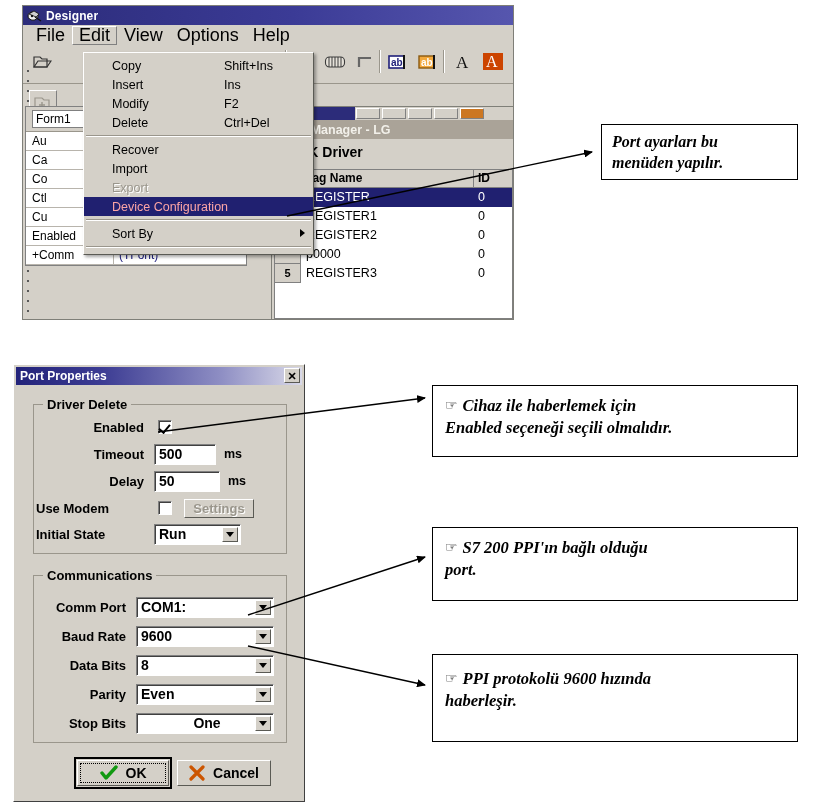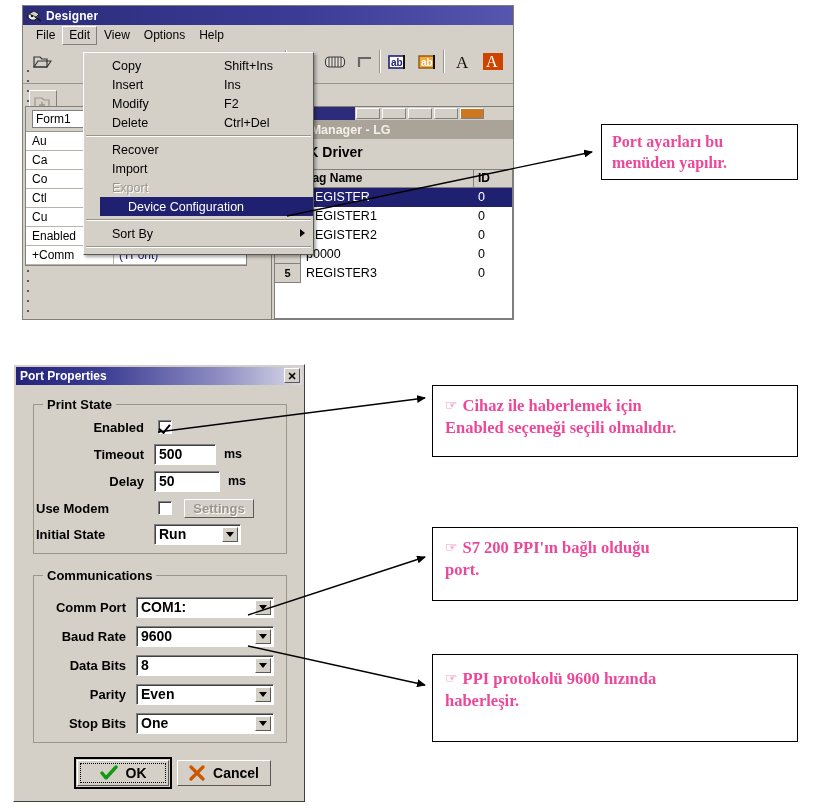--- a/index.html
+++ b/index.html
@@ -49,21 +49,21 @@
     letter-spacing: .1px;
     font-family: "Liberation Sans", sans-serif;
   }
   #designer-menubar {
     height: 20px;
     background: #d4d0c8;
     display: flex;
     align-items: center;
     padding-left: 6px;
     box-sizing: border-box;
-    font-size: 12px;
+    font-size: 18px;
     color: #000;
   }
   #designer-menubar .mb-item {
     padding: 2px 7px 3px 7px;
     line-height: 14px;
     white-space: nowrap;
   }
   #designer-menubar .mb-item.active {
     background: #d4d0c8;
     border: 1px solid #ffffff;
@@ -281,21 +281,21 @@
     height: 19px;
     padding-left: 28px;
     position: relative;
     white-space: nowrap;
   }
   #edit-menu .mi .label { flex: none; }
   #edit-menu .mi .accel {
     position: absolute; left: 140px;
   }
   #edit-menu .mi.disabled { color: #9a968c; text-shadow: 1px 1px 0 #ffffff; }
-  #edit-menu .mi.highlight { background:#202070; color:#ffffff;margin-left:16px; }
+  #edit-menu .mi.highlight { background:#202070; color:#fca5a5; }
   #edit-menu .mi .submenu-arrow {
     position:absolute; right: 8px; top: 5px;
     width:0;height:0;border-left:5px solid #000;
     border-top:4px solid transparent;border-bottom:4px solid transparent;
   }
   #edit-menu .msep {
     height: 1px; background:#9a968c;
     border-bottom:1px solid #ffffff;
     margin: 3px 2px 3px 2px;
   }
@@ -452,22 +452,23 @@
   }
 
   
   .anno {
     position: absolute;
     background: #ffffff;
     border: 1px solid #000000;
     box-sizing: border-box;
     font-family: "Liberation Serif", serif;
     font-weight: bold;
-    color: #ec4899;
+    color: #000000;
     line-height: 1.32;
+    font-style: italic;
   }
   .anno .anno-text { display:block; }
   .hand {
     font-family: "DejaVu Sans", sans-serif;
     font-weight: normal;
     font-size: 14px;
     margin-right: 5px;
     position: relative;
     top: -1px;
   }
@@ -708,21 +709,21 @@
 
 </div>
 
 <div id="port-dialog">
   <div id="pd-titlebar">
     <span id="pd-title-text">Port Properties</span>
     <div id="pd-close">✕</div>
   </div>
 
   <div class="groupbox" style="left:19px; top:39px; width:254px; height:150px;">
-    <span class="gb-title">Print State</span>
+    <span class="gb-title">Driver Delete</span>
   </div>
 
   <div class="field-row" style="left:22px; top:52px; width:248px;">
     <span class="field-label" style="width:108px;">Enabled</span>
     <span class="chk checked" style="margin-left:14px;"></span>
   </div>
 
   <div class="field-row" style="left:22px; top:79px; width:248px;">
     <span class="field-label" style="width:108px;">Timeout</span>
     <span class="txtbox" style="margin-left:10px; width:62px;">500</span>
@@ -780,21 +781,21 @@
   <div class="field-row" style="left:22px; top:319px; width:248px;">
     <span class="field-label" style="width:90px;">Parity</span>
     <span class="combo" style="margin-left:10px; width:138px;">
       <span>Even</span>
       <span class="arrowbtn"></span>
     </span>
   </div>
 
   <div class="field-row" style="left:22px; top:348px; width:248px;">
     <span class="field-label" style="width:90px;">Stop Bits</span>
-    <span class="combo" style="margin-left:10px; width:138px;">
+    <span class="combo" style="margin-left:10px; width:138px;text-align:center;">
       <span>One</span>
       <span class="arrowbtn"></span>
     </span>
   </div>
 
   <div class="dlg-btn default" style="left:63px; top:395px; width:92px;">
     <span class="focusline"></span>
     <svg width="18" height="16" viewBox="0 0 18 16" style="flex:none;">
       <path d="M2 8 L6 13 L16 2" fill="none" stroke="#119911" stroke-width="3.4" stroke-linecap="round" stroke-linejoin="round"></path>
     </svg>

